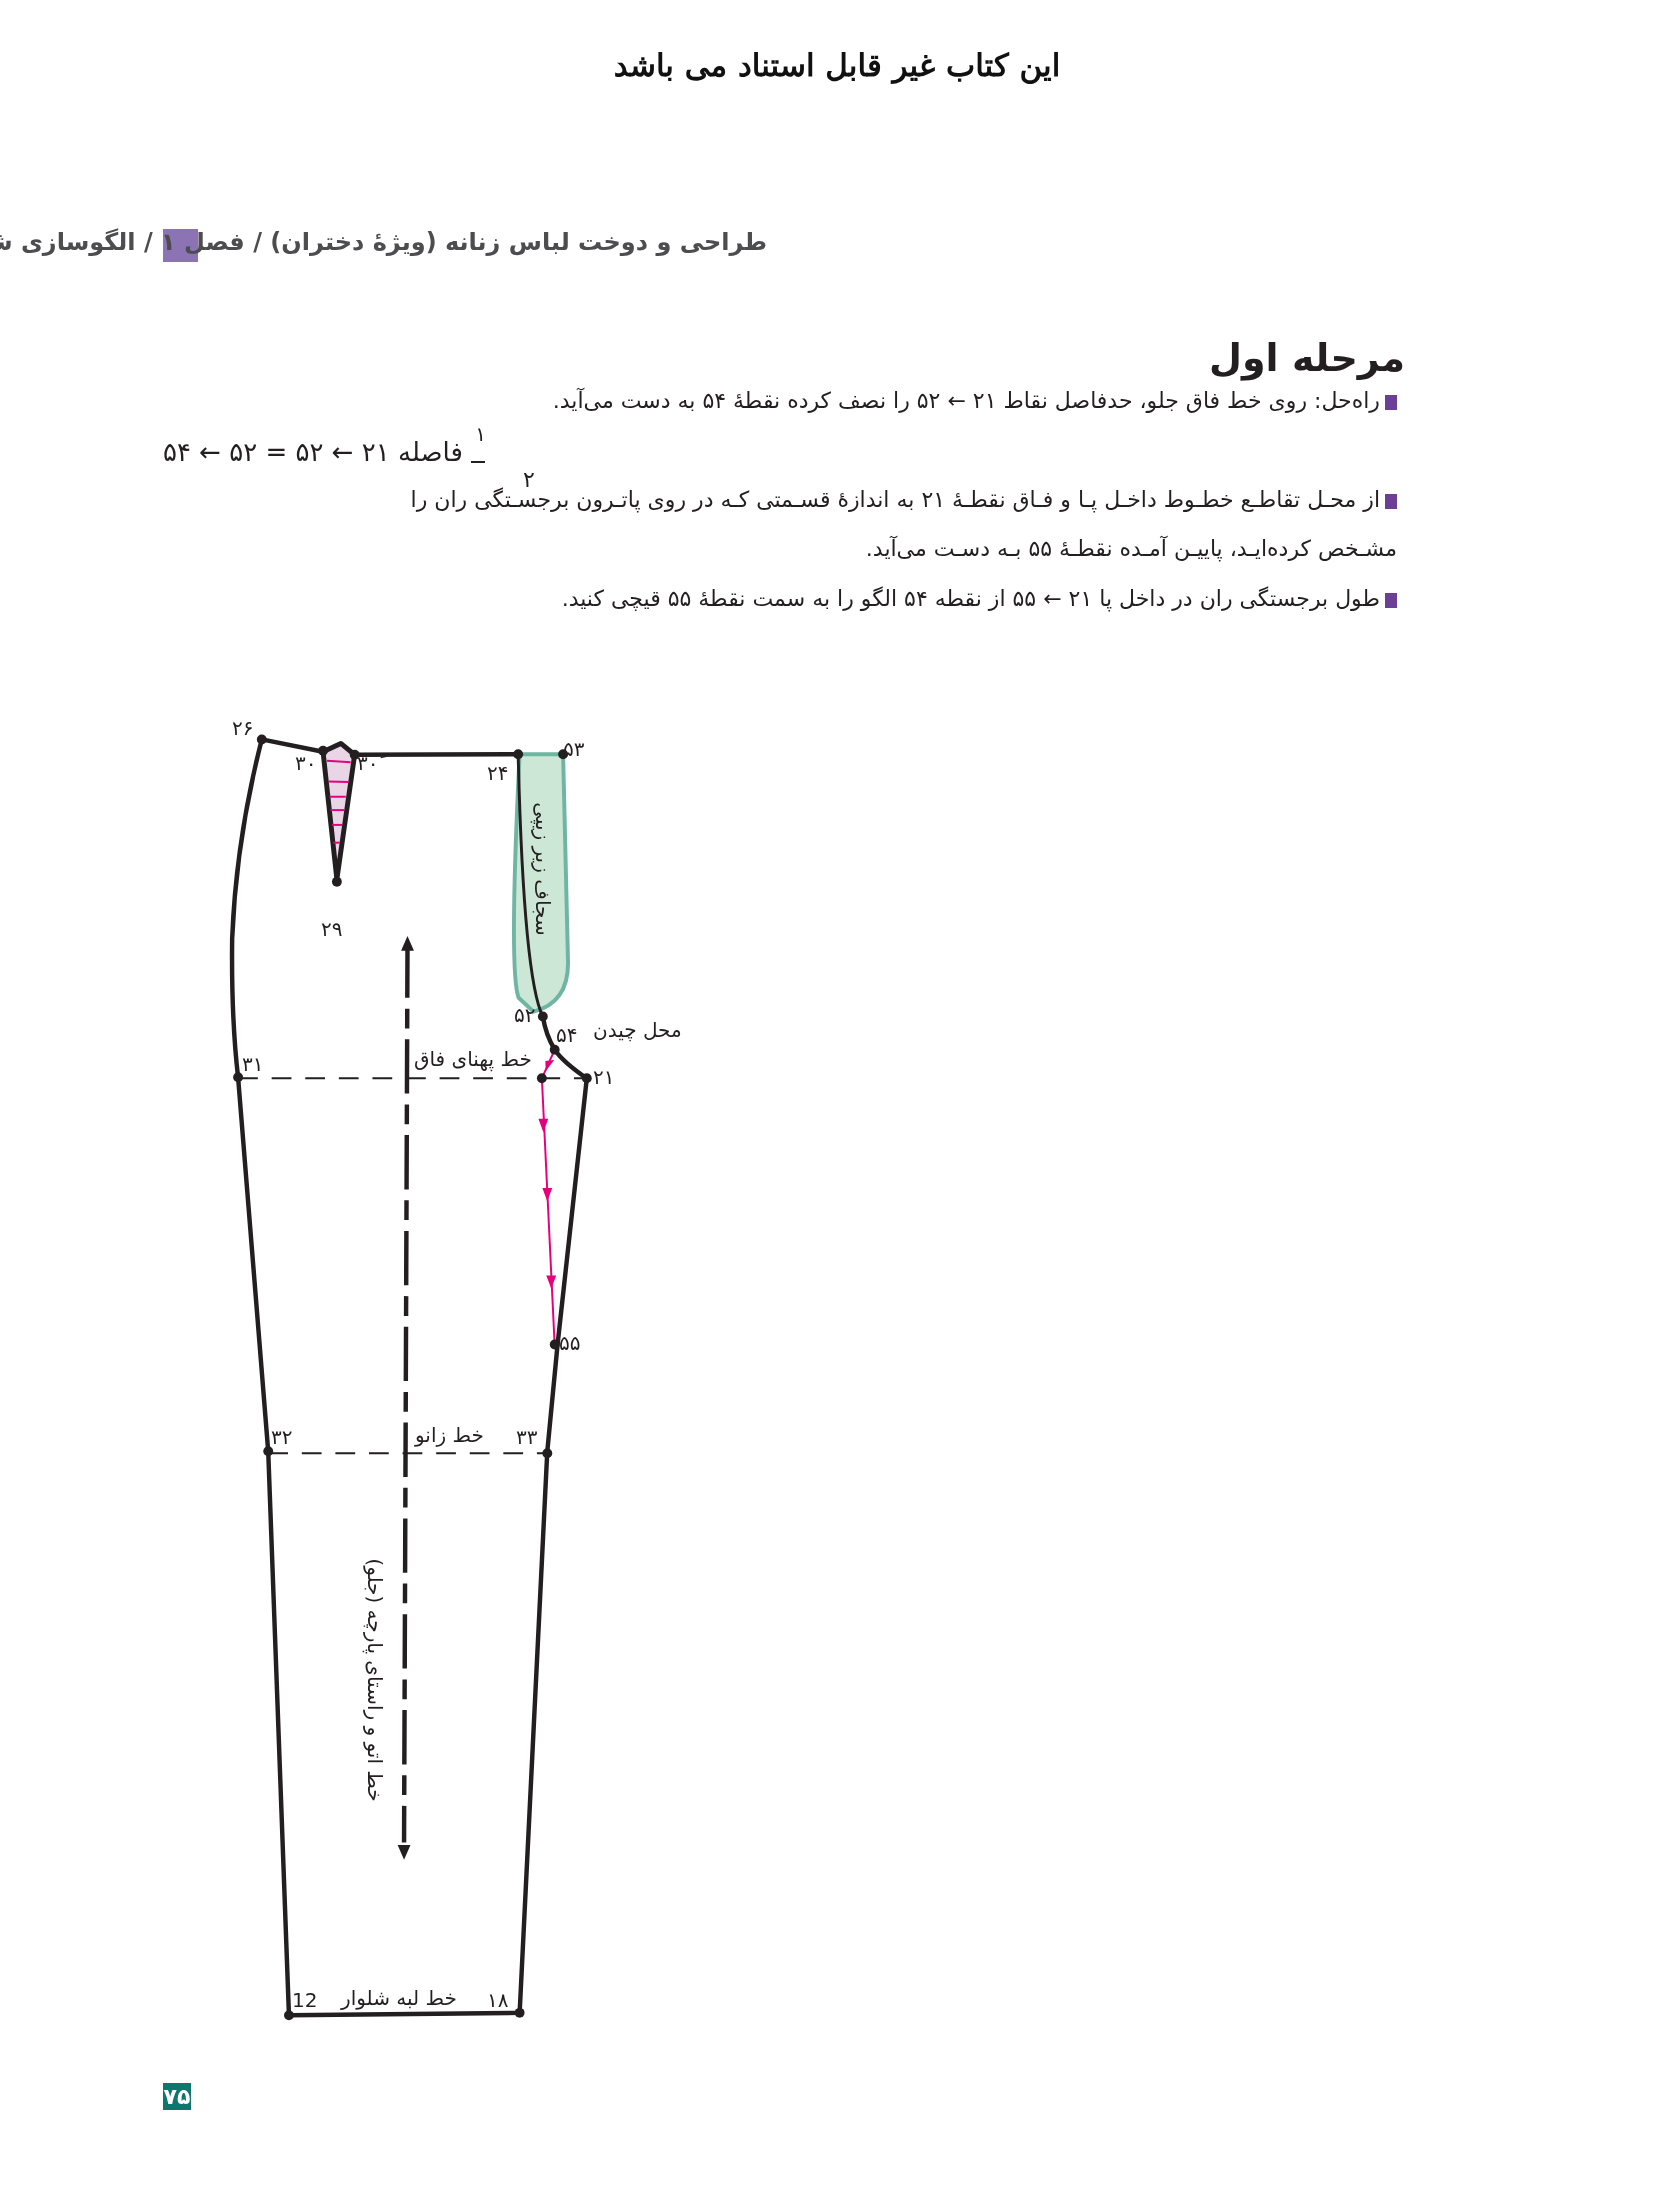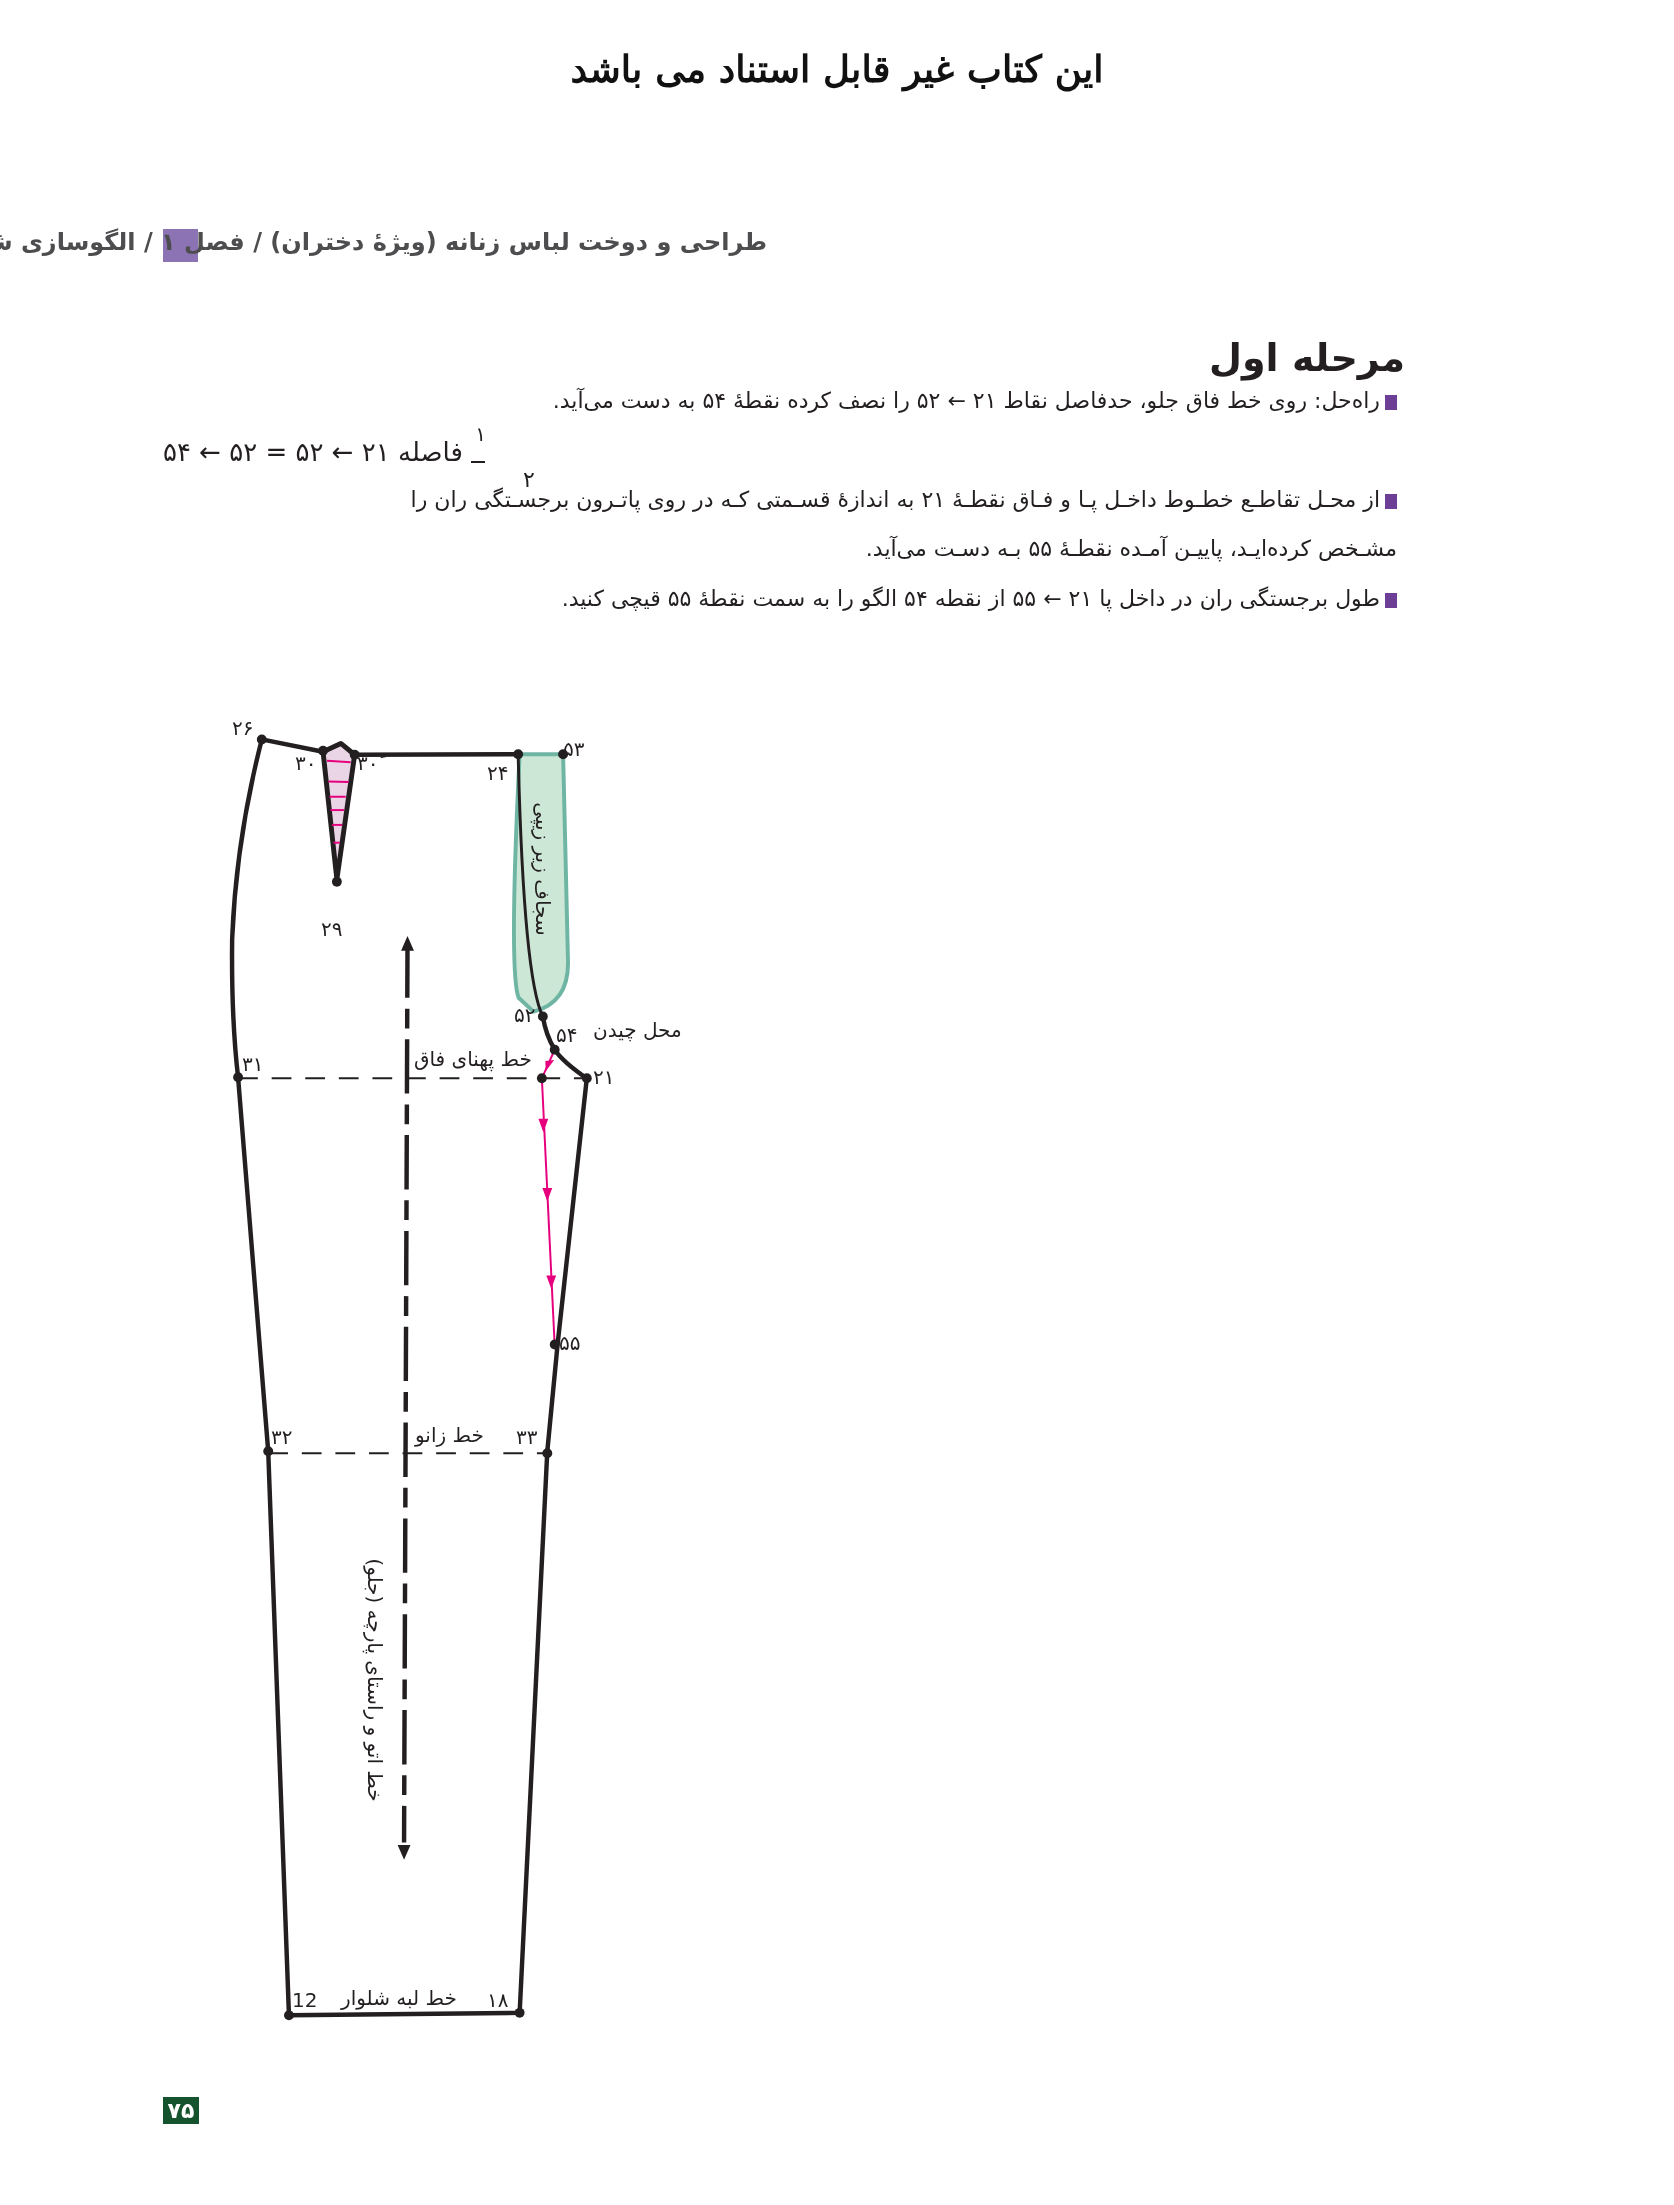--- a/index.html
+++ b/index.html
@@ -1,35 +1,35 @@
 <!DOCTYPE html>
 <html style="font-size:8px"><head>
 <meta charset="utf-8">
 <style>
   html, body { margin:0; padding:0; background:#ffffff; }
   body { width:1674px; height:2205px; position:relative; overflow:hidden;
          font-family:"DejaVu Sans", sans-serif; color:#231f20; }
   .abs { position:absolute; }
   .rtl { direction:rtl; unicode-bidi:embed; }
   .watermark { left:0; width:1674px; top:47px; text-align:center;
-               font-family:"DejaVu Serif", serif; font-weight:bold; font-size:37px; color:#111; }
+               font-family:"DejaVu Serif", serif; font-weight:bold; font-size:31px; color:#111; }
   .header-sq { left:163px; top:229px; width:35px; height:33px; background:#8b73b4; }
   .header-txt { right:907px; top:228px; font-size:24px; font-weight:bold; color:#4d4d4f; white-space:nowrap; }
   .h-title { right:269px; top:336px; font-size:38px; font-weight:bold; white-space:nowrap; }
   .para { font-size:22px; line-height:1.0; white-space:nowrap; }
   .bullet { display:inline-block; width:12px; height:15px; background:#6d3e96; margin-left:5px; vertical-align:middle; }
   .formula { left:163px; top:437px; font-size:26px; white-space:nowrap; }
   .frac { display:inline-block; position:relative; width:15px; height:30px; vertical-align:bottom; }
   .frac .num { position:absolute; top:-15px; left:4px; font-size:20px; }
   .frac .bar { position:absolute; bottom:4px; left:0; width:14px; height:2px; background:#231f20; }
   .sup2 { position:absolute; font-size:22px; }
   .diagram { left:0; top:0; width:1674px; height:2205px; }
   .lbl { font-size:20px; white-space:nowrap; }
-  .pagenum { left:163px; top:2083px; width:36px; height:27px; background:#14532d; color:#fff;
-             font-size:22px; font-weight:bold; text-align:center; line-height:27px;margin-top:14px; }
+  .pagenum { left:163px; top:2083px; width:28px; height:27px; background:#0f766e; color:#fff;
+             font-size:22px; font-weight:bold; text-align:center; line-height:27px; }
 </style>
 </head>
 <body>
 
 <div class="abs watermark rtl">این کتاب غیر قابل استناد می باشد</div>
 
 <div class="abs header-sq"></div>
 <div class="abs header-txt rtl">طراحی و دوخت لباس زنانه (ویژهٔ دختران) / فصل ۱ / الگوسازی شلوار</div>
 
 <div class="abs h-title rtl">مرحله اول</div>

